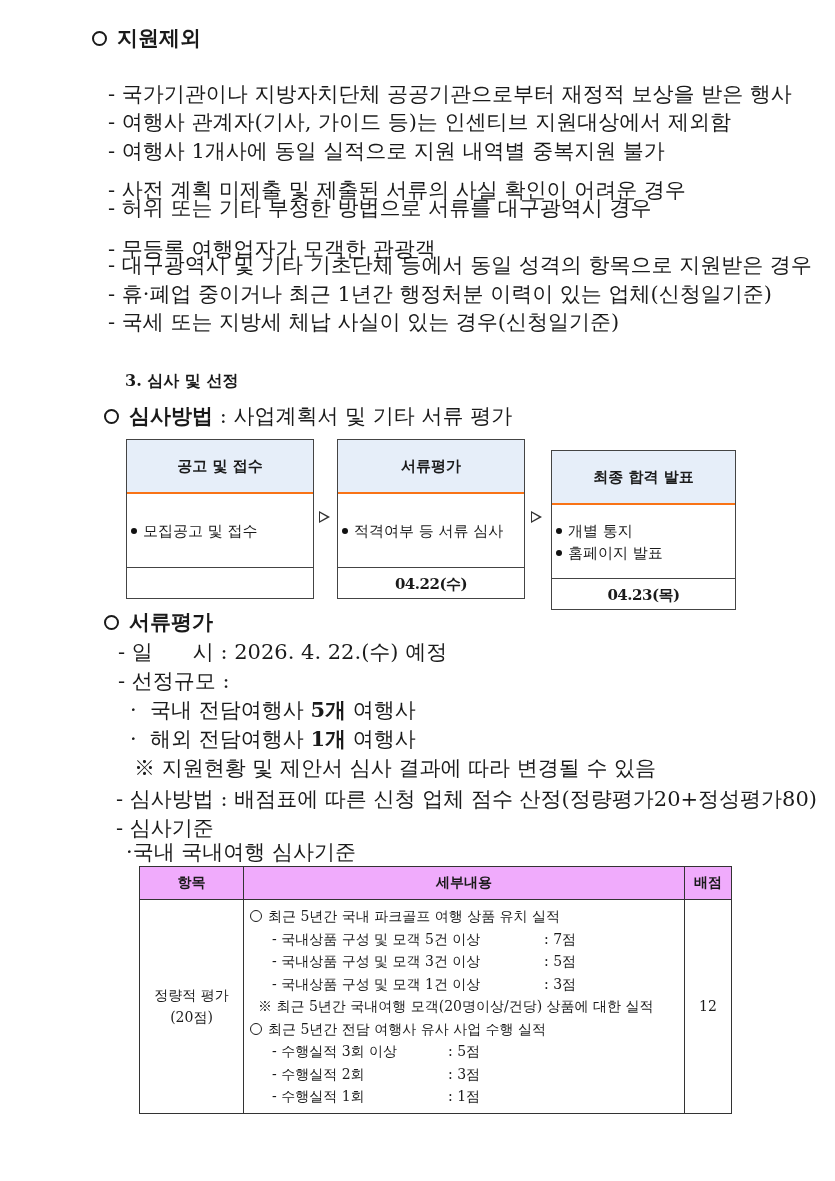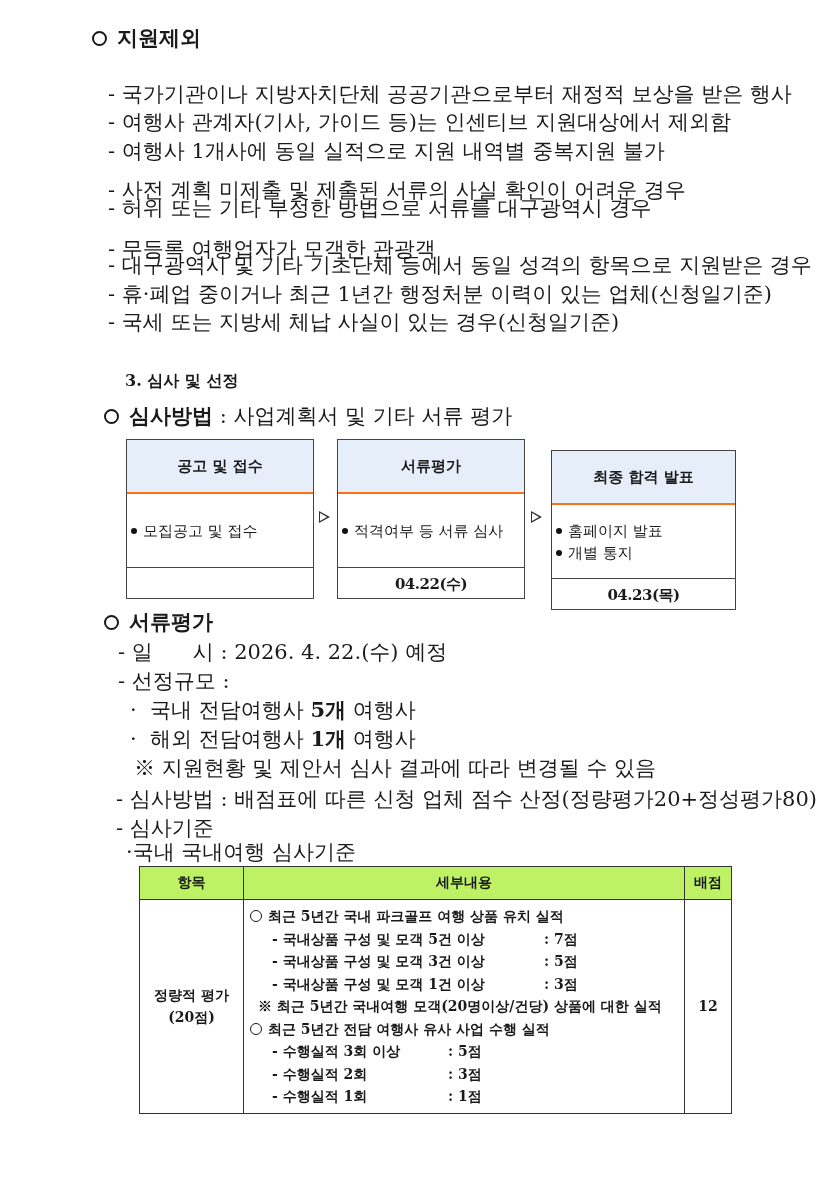--- a/index.html
+++ b/index.html
@@ -18,22 +18,22 @@
   .pbox { position: absolute; border: 1px solid #444; box-sizing: border-box; background: #fff; }
   .pbox .hd { height: 52px; background: #e6eef9; border-bottom: 2px solid #f97316; display: flex; align-items: center; justify-content: center; font-weight: bold; font-size: 15px; }
   .pbox .bd { height: 73px; border-bottom: 1px solid #444; display: flex; flex-direction: column; justify-content: center; padding-left: 2px; font-size: 15px; line-height: 22px; }
   .pbox .ft { height: 32px; display: flex; align-items: center; justify-content: center; font-weight: bold; font-size: 15px; letter-spacing: -0.5px; }
   .dot { display: inline-block; width: 6px; height: 6px; border-radius: 50%; background: #111; margin: 0 6px 2px 2px; vertical-align: middle; }
   .arrow { position: absolute; width: 0; height: 0; border-top: 6px solid transparent; border-bottom: 6px solid transparent; border-left: 11px solid #333; }
   .arrow::after { content: ""; position: absolute; left: -10px; top: -4px; border-top: 4px solid transparent; border-bottom: 4px solid transparent; border-left: 7px solid #fff; }
 
   
   table.crit { position: absolute; left: 139px; top: 866px; width: 593px; border-collapse: collapse; font-size: 14px; }
-  table.crit th, table.crit td { border: 1px solid #333; font-weight: bold; }
-  table.crit th { background: #bef264; height: 30px; font-weight: bold; font-size: 14px; }
+  table.crit th, table.crit td { border: 1px solid #333; }
+  table.crit th { background: #f0abfc; height: 30px; font-weight: bold; font-size: 14px; }
   table.crit td.cat { width: 101px; text-align: center; vertical-align: middle; line-height: 22px; }
   table.crit td.det { padding: 5px 6px; line-height: 22.5px; vertical-align: top; }
   table.crit td.pts { width: 44px; text-align: center; vertical-align: middle; }
   .sub { padding-left: 22px; display: flex; }
   .sub .lbl { width: 272px; }
   .sub2 .lbl { width: 176px; }
   .note { padding-left: 8px; }
 </style>
 </head>
 <body>
@@ -69,22 +69,22 @@
   <div class="bd">
     <div><span class="dot"></span><span>적격여부 등 서류 심사</span></div>
   </div>
   <div class="ft">04.22(수)</div>
 </div>
 <div class="arrow" style="left:531px; top:511px;"></div>
 
 <div class="pbox" style="left:551px; top:450px; width:185px; height:160px;">
   <div class="hd">최종 합격 발표</div>
   <div class="bd">
+    <div><span class="dot"></span><span>개별 통지</span></div>
     <div><span class="dot"></span><span>홈페이지 발표</span></div>
-    <div><span class="dot"></span><span>개별 통지</span></div>
   </div>
   <div class="ft">04.23(목)</div>
 </div>
 
 <div class="abs line bold" style="left:104px; top:612px;">
   <span class="circ"></span><span>서류평가</span>
 </div>
 <div class="abs line" style="left:118px; top:642px; white-space:pre;">- 일      시 : 2026. 4. 22.(수) 예정</div>
 <div class="abs line" style="left:118px; top:671px;">- 선정규모 :</div>
 <div class="abs line" style="left:130px; top:700px; white-space:pre;"><span>·  국내 전담여행사 </span><span class="bold">5개</span><span> 여행사</span></div>

